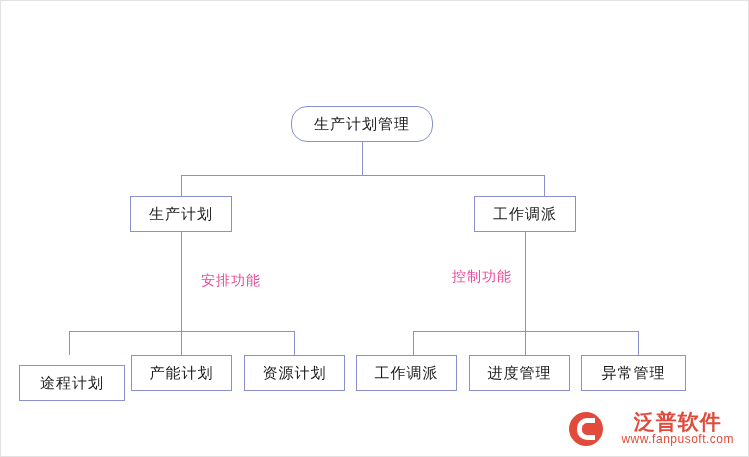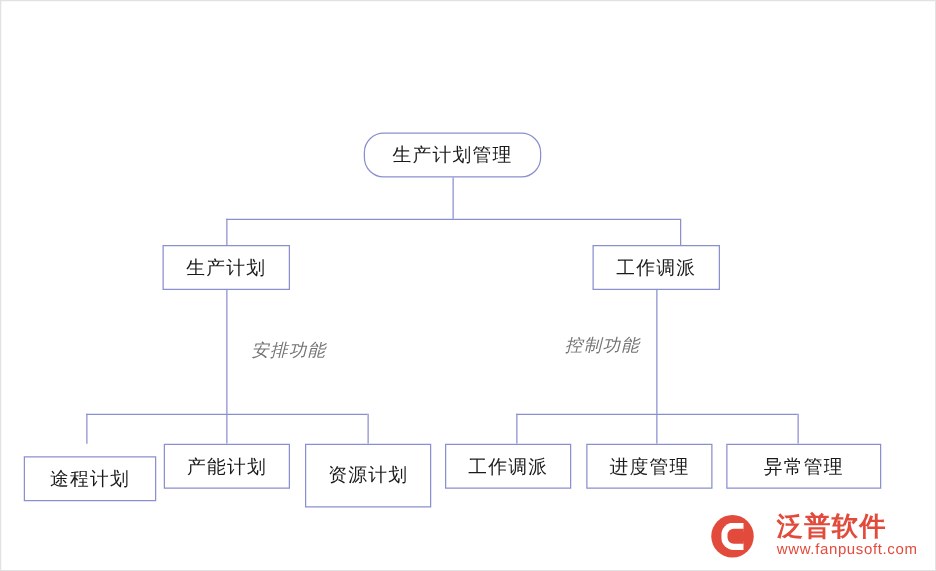--- a/index.html
+++ b/index.html
@@ -35,32 +35,32 @@
   }
   .edge {
     position: absolute;
     background: #8a8fd0;
   }
   .edge.h { height: 1px; }
   .edge.v { width: 1px; }
   .caption {
     position: absolute;
     font-size: 14px;
-    color: #737373;
+    color: #ec4899;
     letter-spacing: 1px;
     white-space: nowrap;
-    font-style: italic;
   }
   #watermark {
     position: absolute;
     right: 14px;
     bottom: 10px;
     display: flex;
     align-items: center;
     gap: 18px;
+    text-align: center;
   }
   #watermark .wm-mark {
     width: 34px;
     height: 34px;
     border-radius: 50%;
     background: #e24b3c;
     position: relative;
     flex: 0 0 auto;
   }
   #watermark .wm-mark::before {
@@ -135,30 +135,30 @@
   <div class="edge v" style="left:412px; top:330px; height:24px;"></div>
   <div class="edge v" style="left:524px; top:330px; height:24px;"></div>
   <div class="edge v" style="left:637px; top:330px; height:24px;"></div>
 
   <div class="node leaf" style="left:18px; top:364px; width:106px; height:36px;">
     <span>途程计划</span>
   </div>
   <div class="node leaf" style="left:130px; top:354px; width:101px; height:36px;">
     <span>产能计划</span>
   </div>
-  <div class="node leaf" style="left:243px; top:354px; width:101px; height:51px;justify-content:center;">
+  <div class="node leaf" style="left:243px; top:354px; width:101px; height:36px;justify-content:center;">
     <span>资源计划</span>
   </div>
   <div class="node leaf" style="left:355px; top:354px; width:101px; height:36px;align-items:center;">
     <span>工作调派</span>
   </div>
   <div class="node leaf" style="left:468px; top:354px; width:101px; height:36px;">
     <span>进度管理</span>
   </div>
-  <div class="node leaf" style="left:580px; top:354px; width:124px; height:36px;">
+  <div class="node leaf" style="left:580px; top:354px; width:105px; height:36px;">
     <span>异常管理</span>
   </div>
 
   <div id="watermark">
     <div class="wm-mark"></div>
     <div class="wm-text">
       <span class="wm-title">泛普软件</span>
       <span class="wm-url">www.fanpusoft.com</span>
     </div>
   </div>

